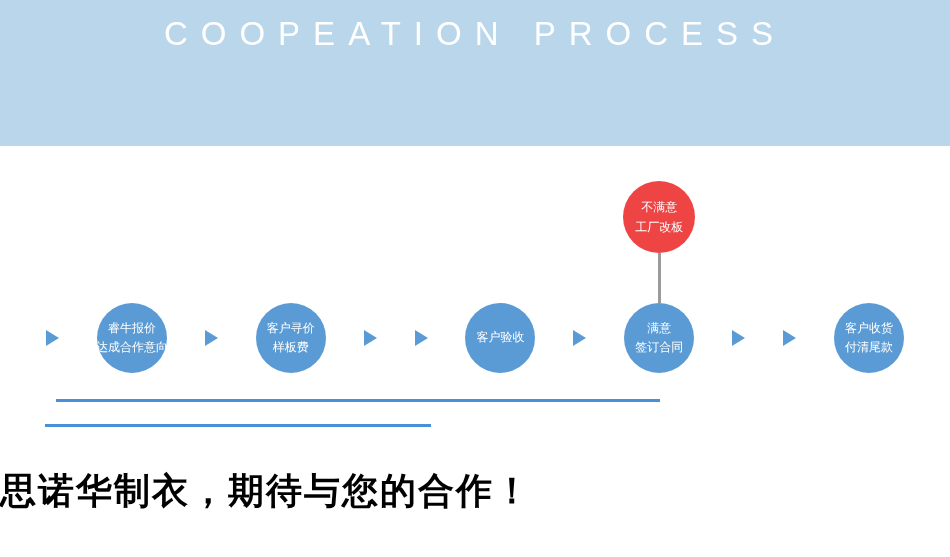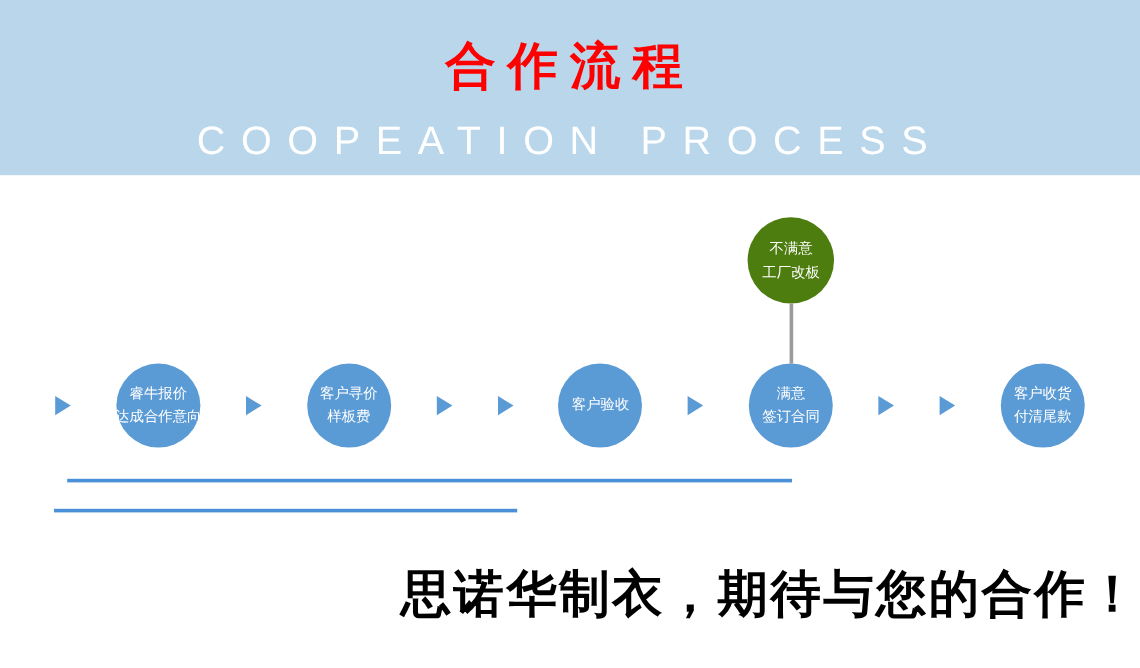--- a/index.html
+++ b/index.html
@@ -64,21 +64,21 @@
     border-bottom: 8px solid transparent;
   }
   .branch {
     position: absolute; bottom: 100%; left: 50%;
     transform: translateX(-50%);
     display: flex; flex-direction: column; align-items: center;
   }
   .branch-circle {
     width: 72px; height: 72px;
     border-radius: 50%;
-    background: #4d7c0f;
+    background: #ef4444;
     color: #ffffff;
     display: flex; flex-direction: column;
     align-items: center; justify-content: center;
     font-size: 12px; line-height: 1.7;
     text-align: center; white-space: nowrap;
   }
   .branch-connector { width: 3px; height: 50px; background: #9b9b9b; }
 
   
   .underline-1 {
@@ -87,34 +87,33 @@
   }
   .underline-2 {
     position: absolute; top: 424px; left: 45px;
     width: 386px; height: 3px; background: #4a90d8;
   }
 
   
   .slogan {
     position: absolute; top: 467px; left: 0;
     width: 100%;
-    text-align: right;
-    font-size: 42px;
+    text-align: left;
+    font-size: 36px;
     font-weight: bold;
     color: #000000;
     letter-spacing: 2px;
   }
 </style>
 </head>
 <body>
 
 <div class="page">
 
   <div class="banner">
-    <div class="banner-title">合作流程</div>
     <div class="banner-subtitle">COOPEATION PROCESS</div>
   </div>
 
   <div class="flow">
 
     <span class="arrow"></span>
 
     <div class="step">
       <div class="circle">
         <span>睿牛报价</span>

